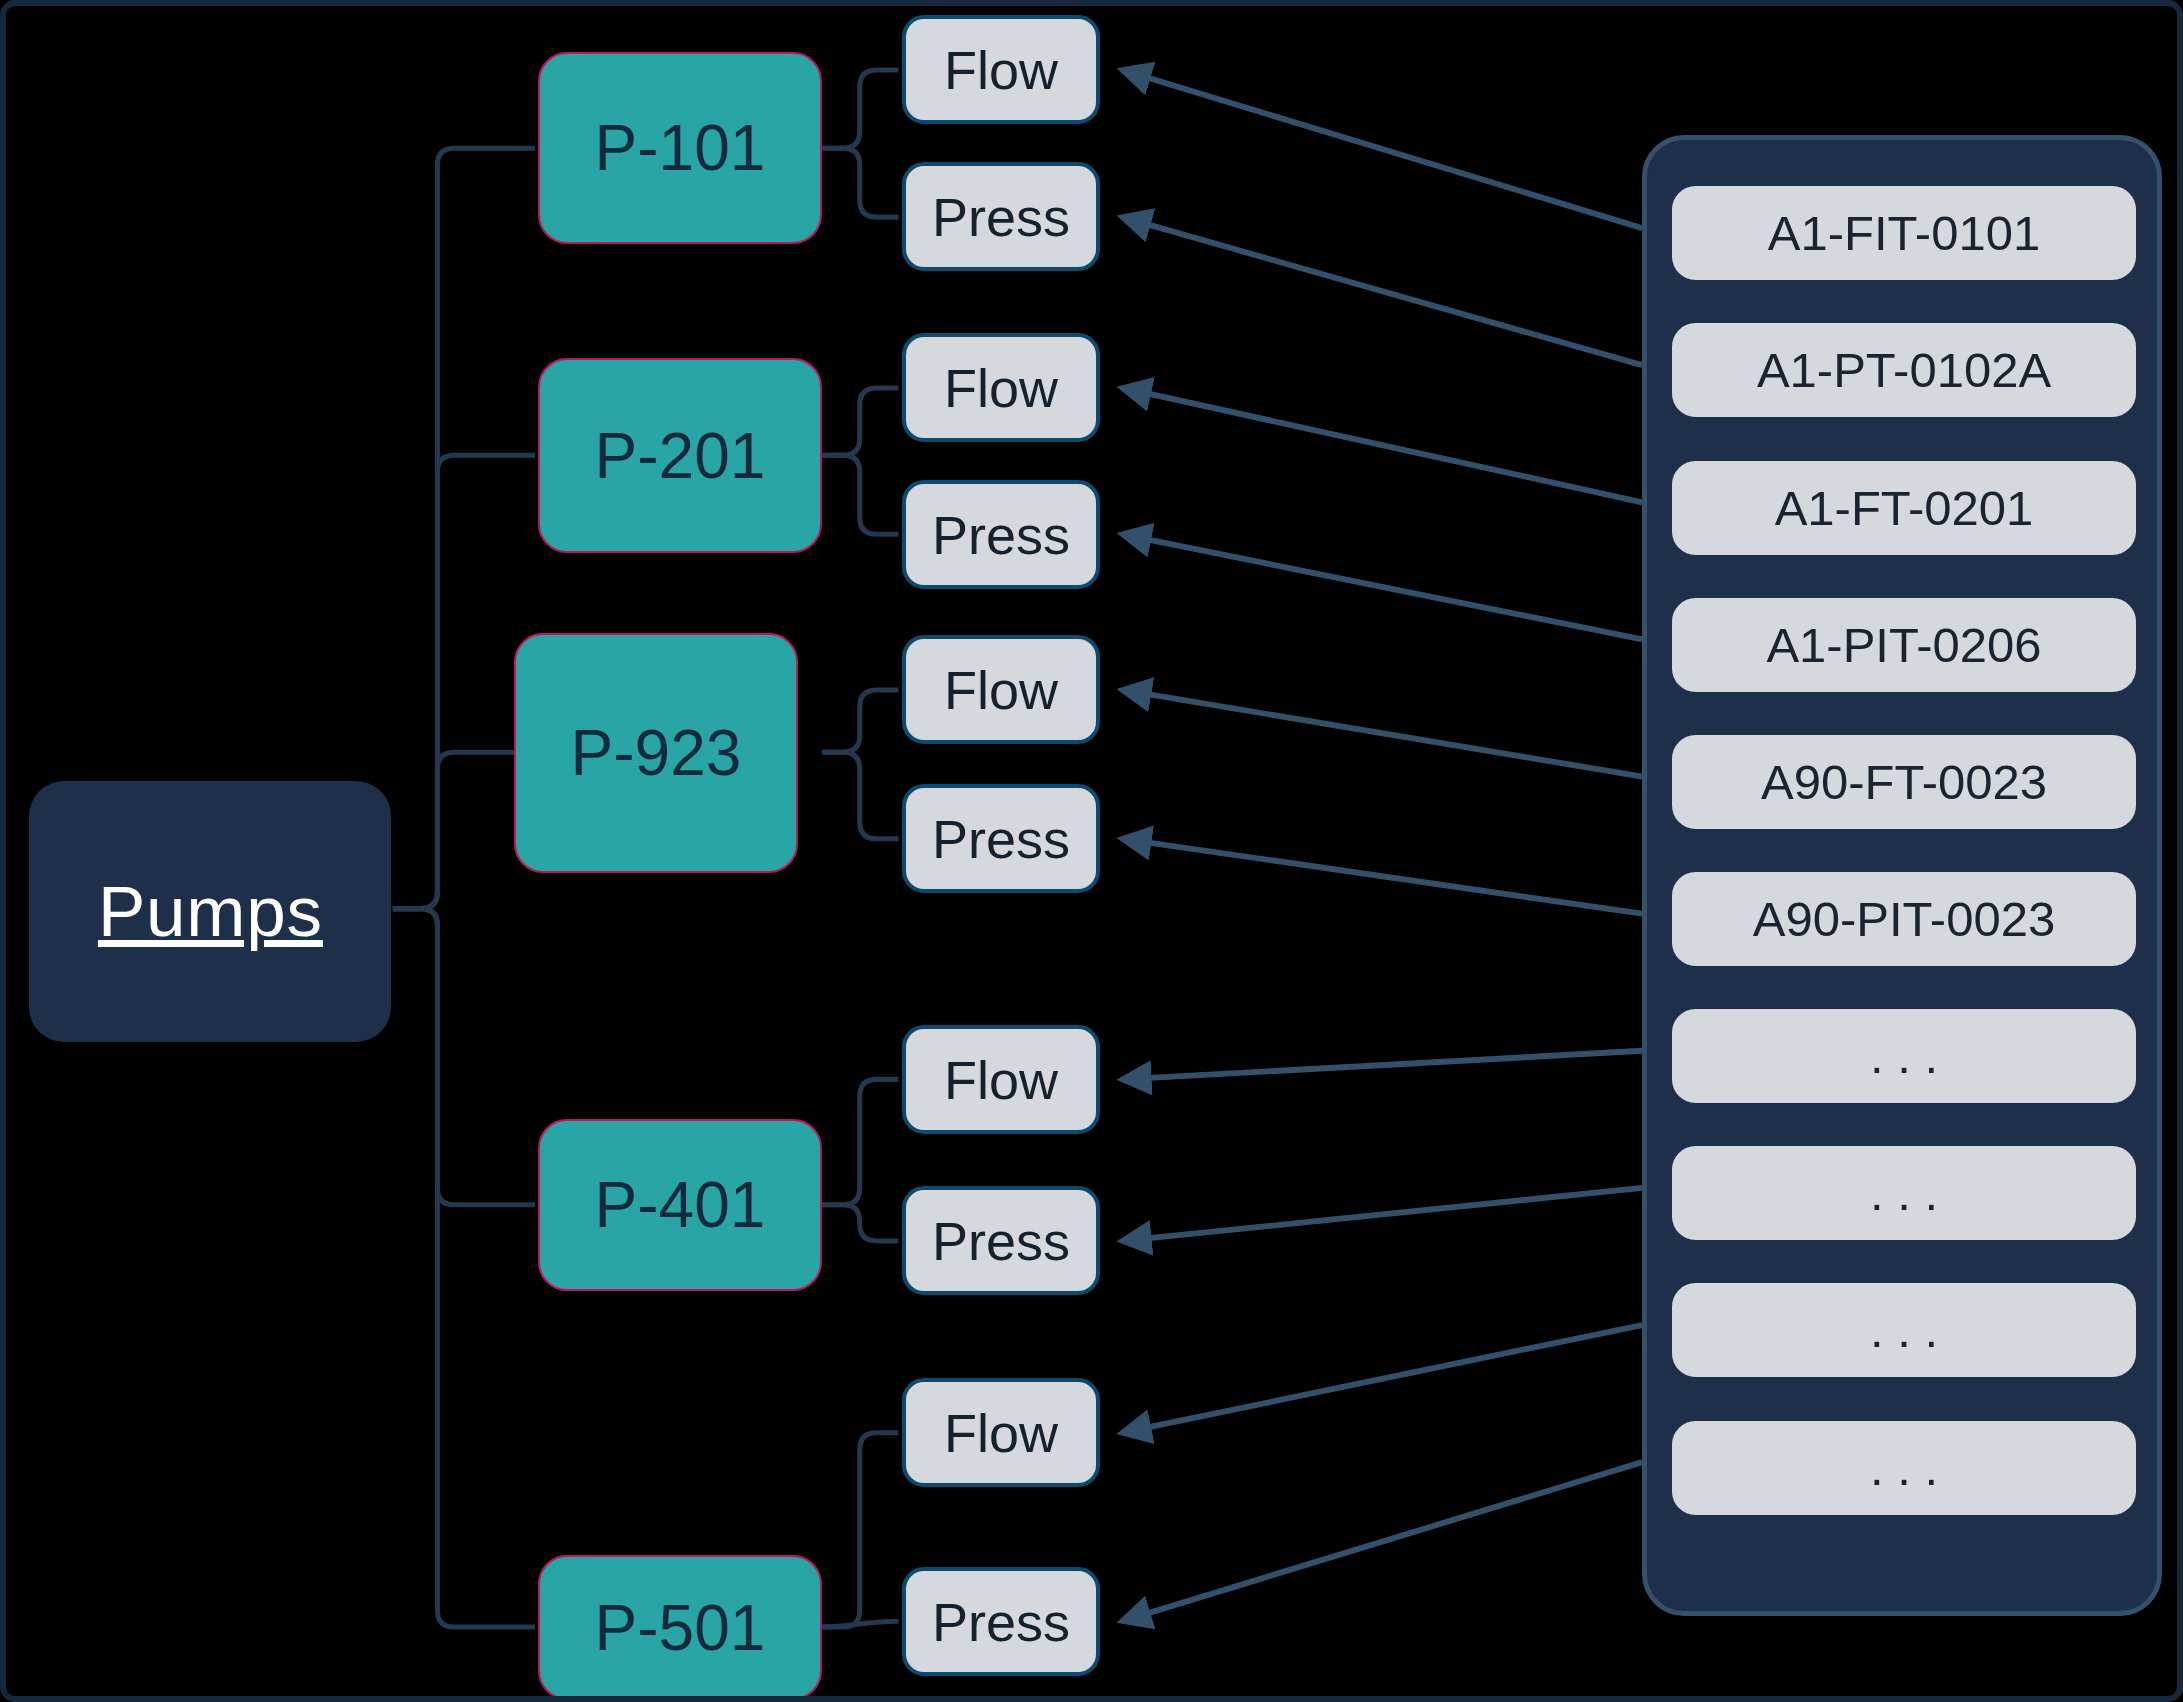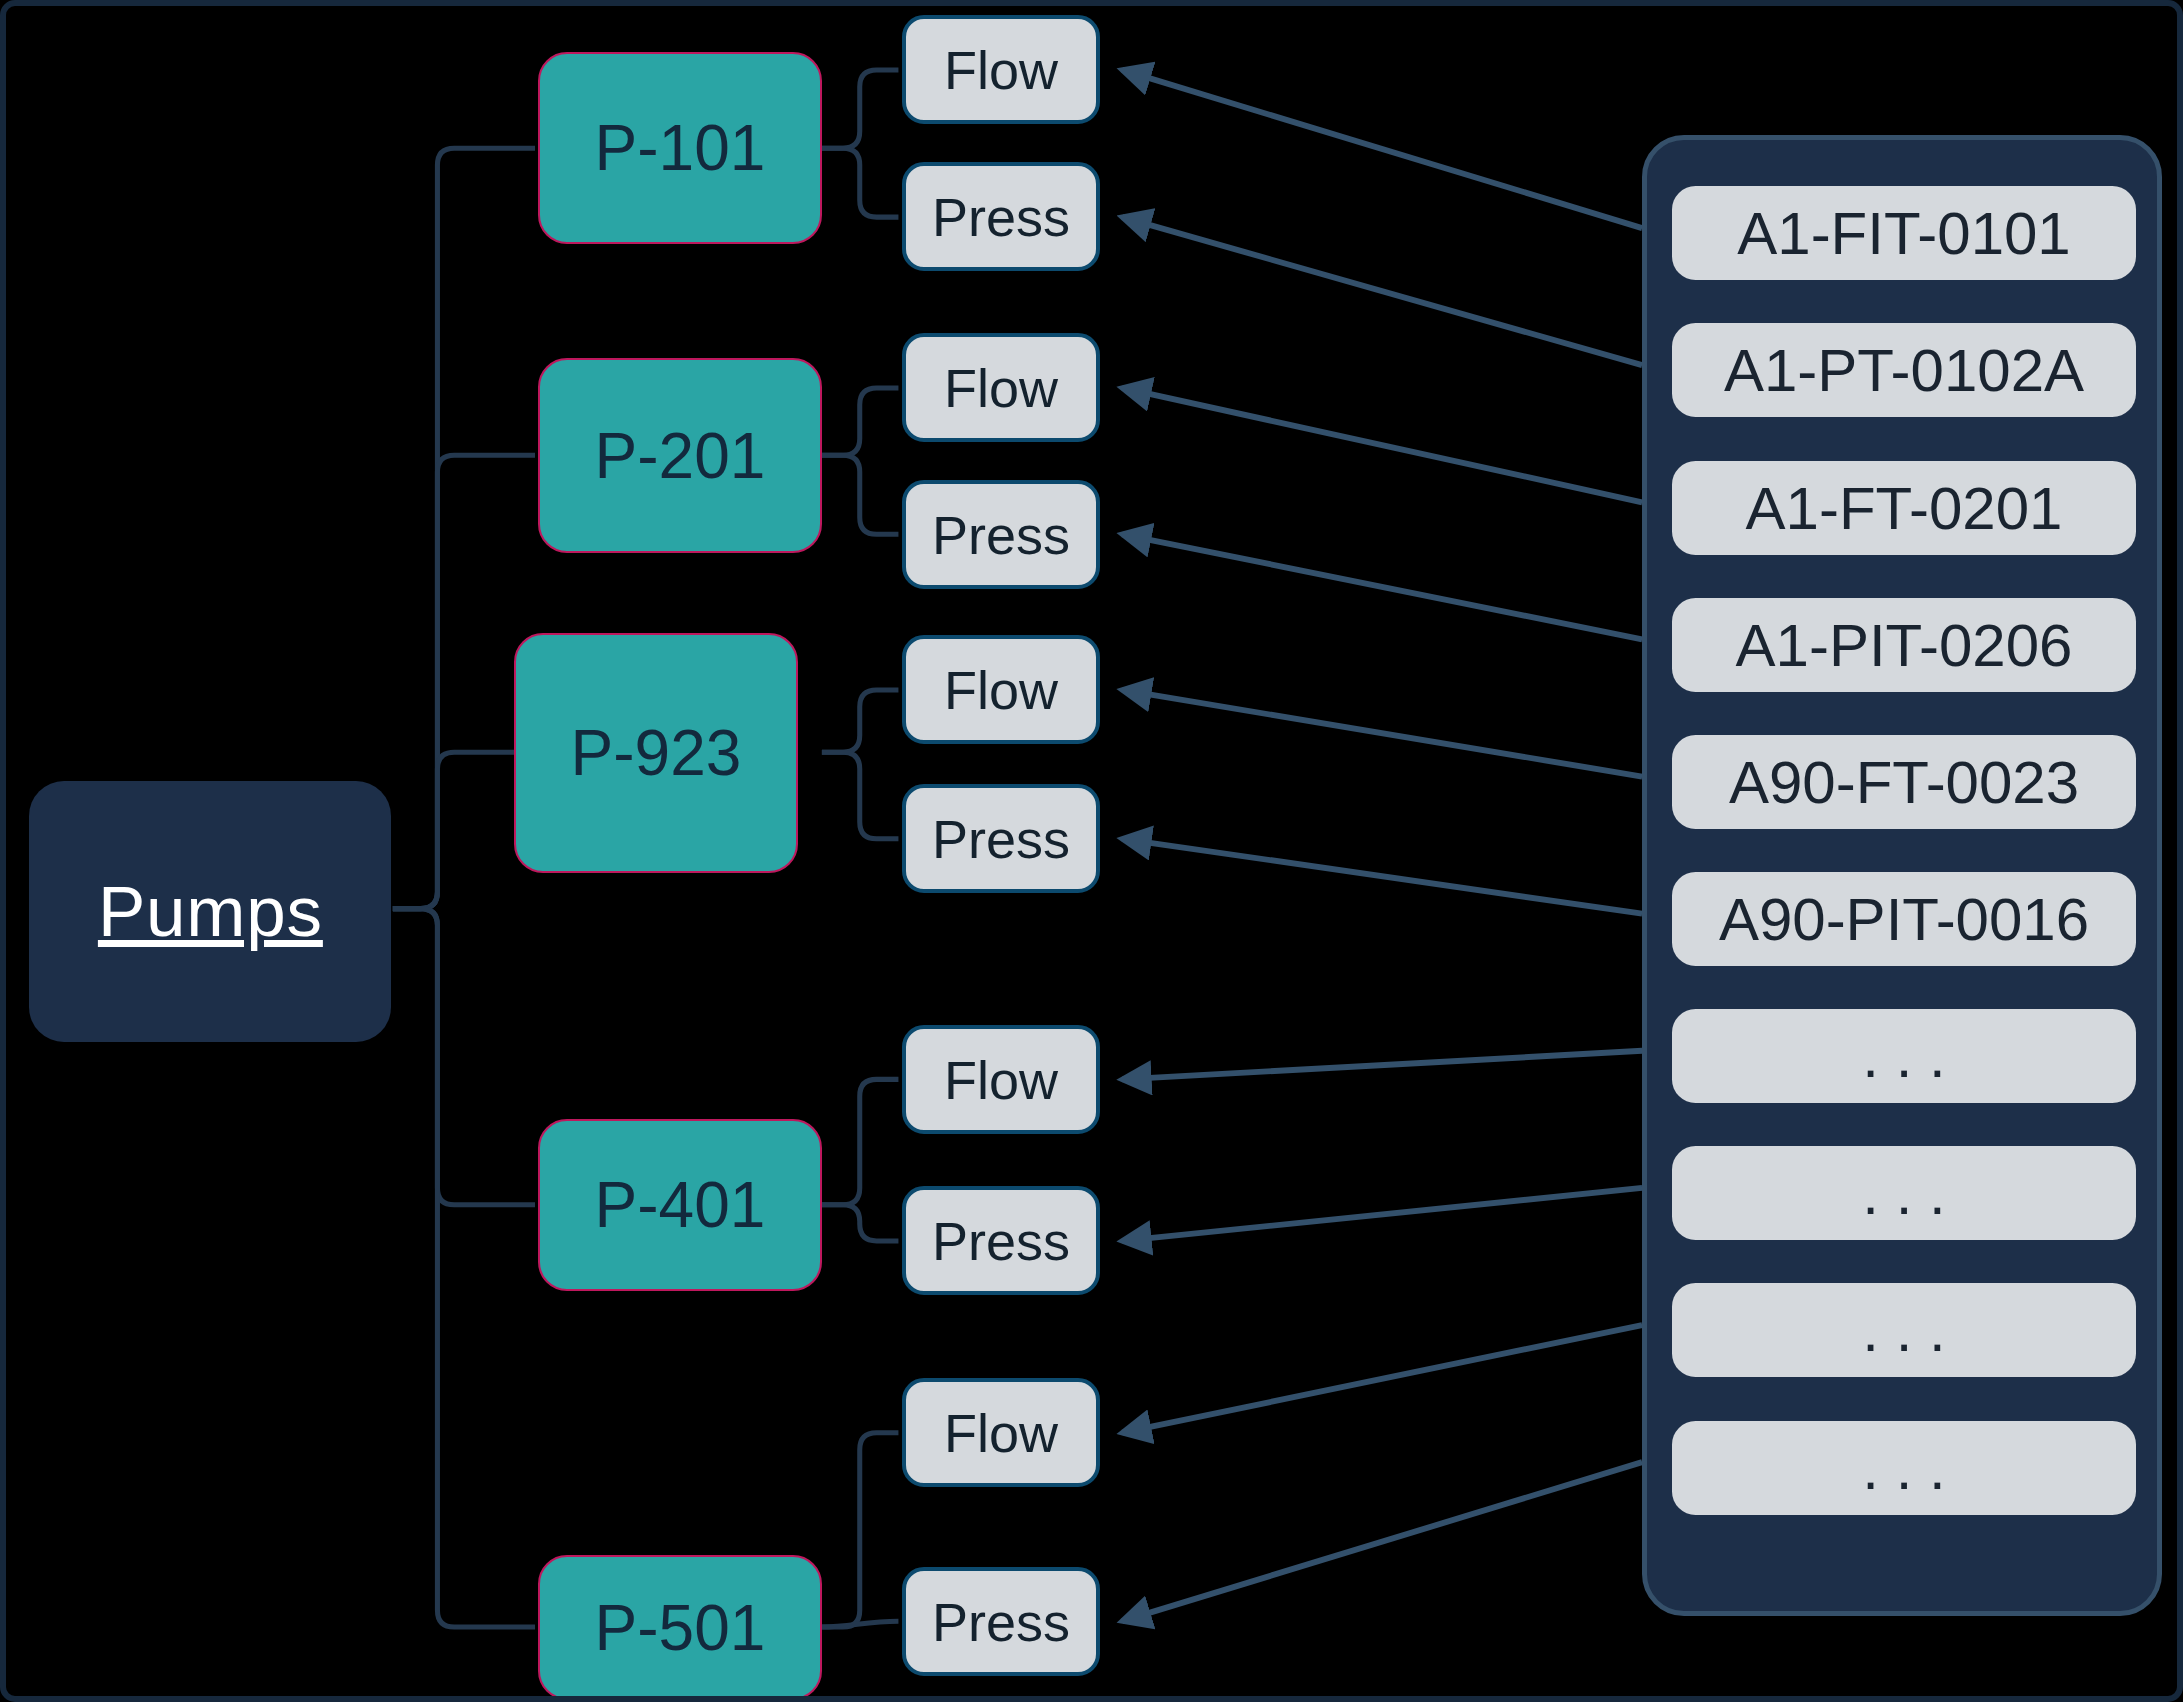--- a/index.html
+++ b/index.html
@@ -56,21 +56,21 @@
     position: absolute;
     background: #1d2f49;
     border: 5px solid #35506a;
     border-radius: 42px;
   }
   .tag-pill {
     position: absolute;
     background: #d5d9dd;
     border-radius: 23.6px;
     color: #1a2430;
-    font-size: 60px;
+    font-size: 49px;
     display: flex;
     align-items: center;
     justify-content: center;
   }
 </style>
 </head>
 <body>
 
 <div class="canvas">
 
@@ -177,21 +177,21 @@
     <div class="tag-pill" style="left:25px; top:321px; width:464px; height:94px;">
       <span>A1-FT-0201</span>
     </div>
     <div class="tag-pill" style="left:25px; top:458px; width:464px; height:94px;">
       <span>A1-PIT-0206</span>
     </div>
     <div class="tag-pill" style="left:25px; top:595px; width:464px; height:94px;">
       <span>A90-FT-0023</span>
     </div>
     <div class="tag-pill" style="left:25px; top:732px; width:464px; height:94px;">
-      <span>A90-PIT-0016</span>
+      <span>A90-PIT-0023</span>
     </div>
     <div class="tag-pill" style="left:25px; top:869px; width:464px; height:94px;">
       <span>. . .</span>
     </div>
     <div class="tag-pill" style="left:25px; top:1006px; width:464px; height:94px;">
       <span>. . .</span>
     </div>
     <div class="tag-pill" style="left:25px; top:1143px; width:464px; height:94px;">
       <span>. . .</span>
     </div>

